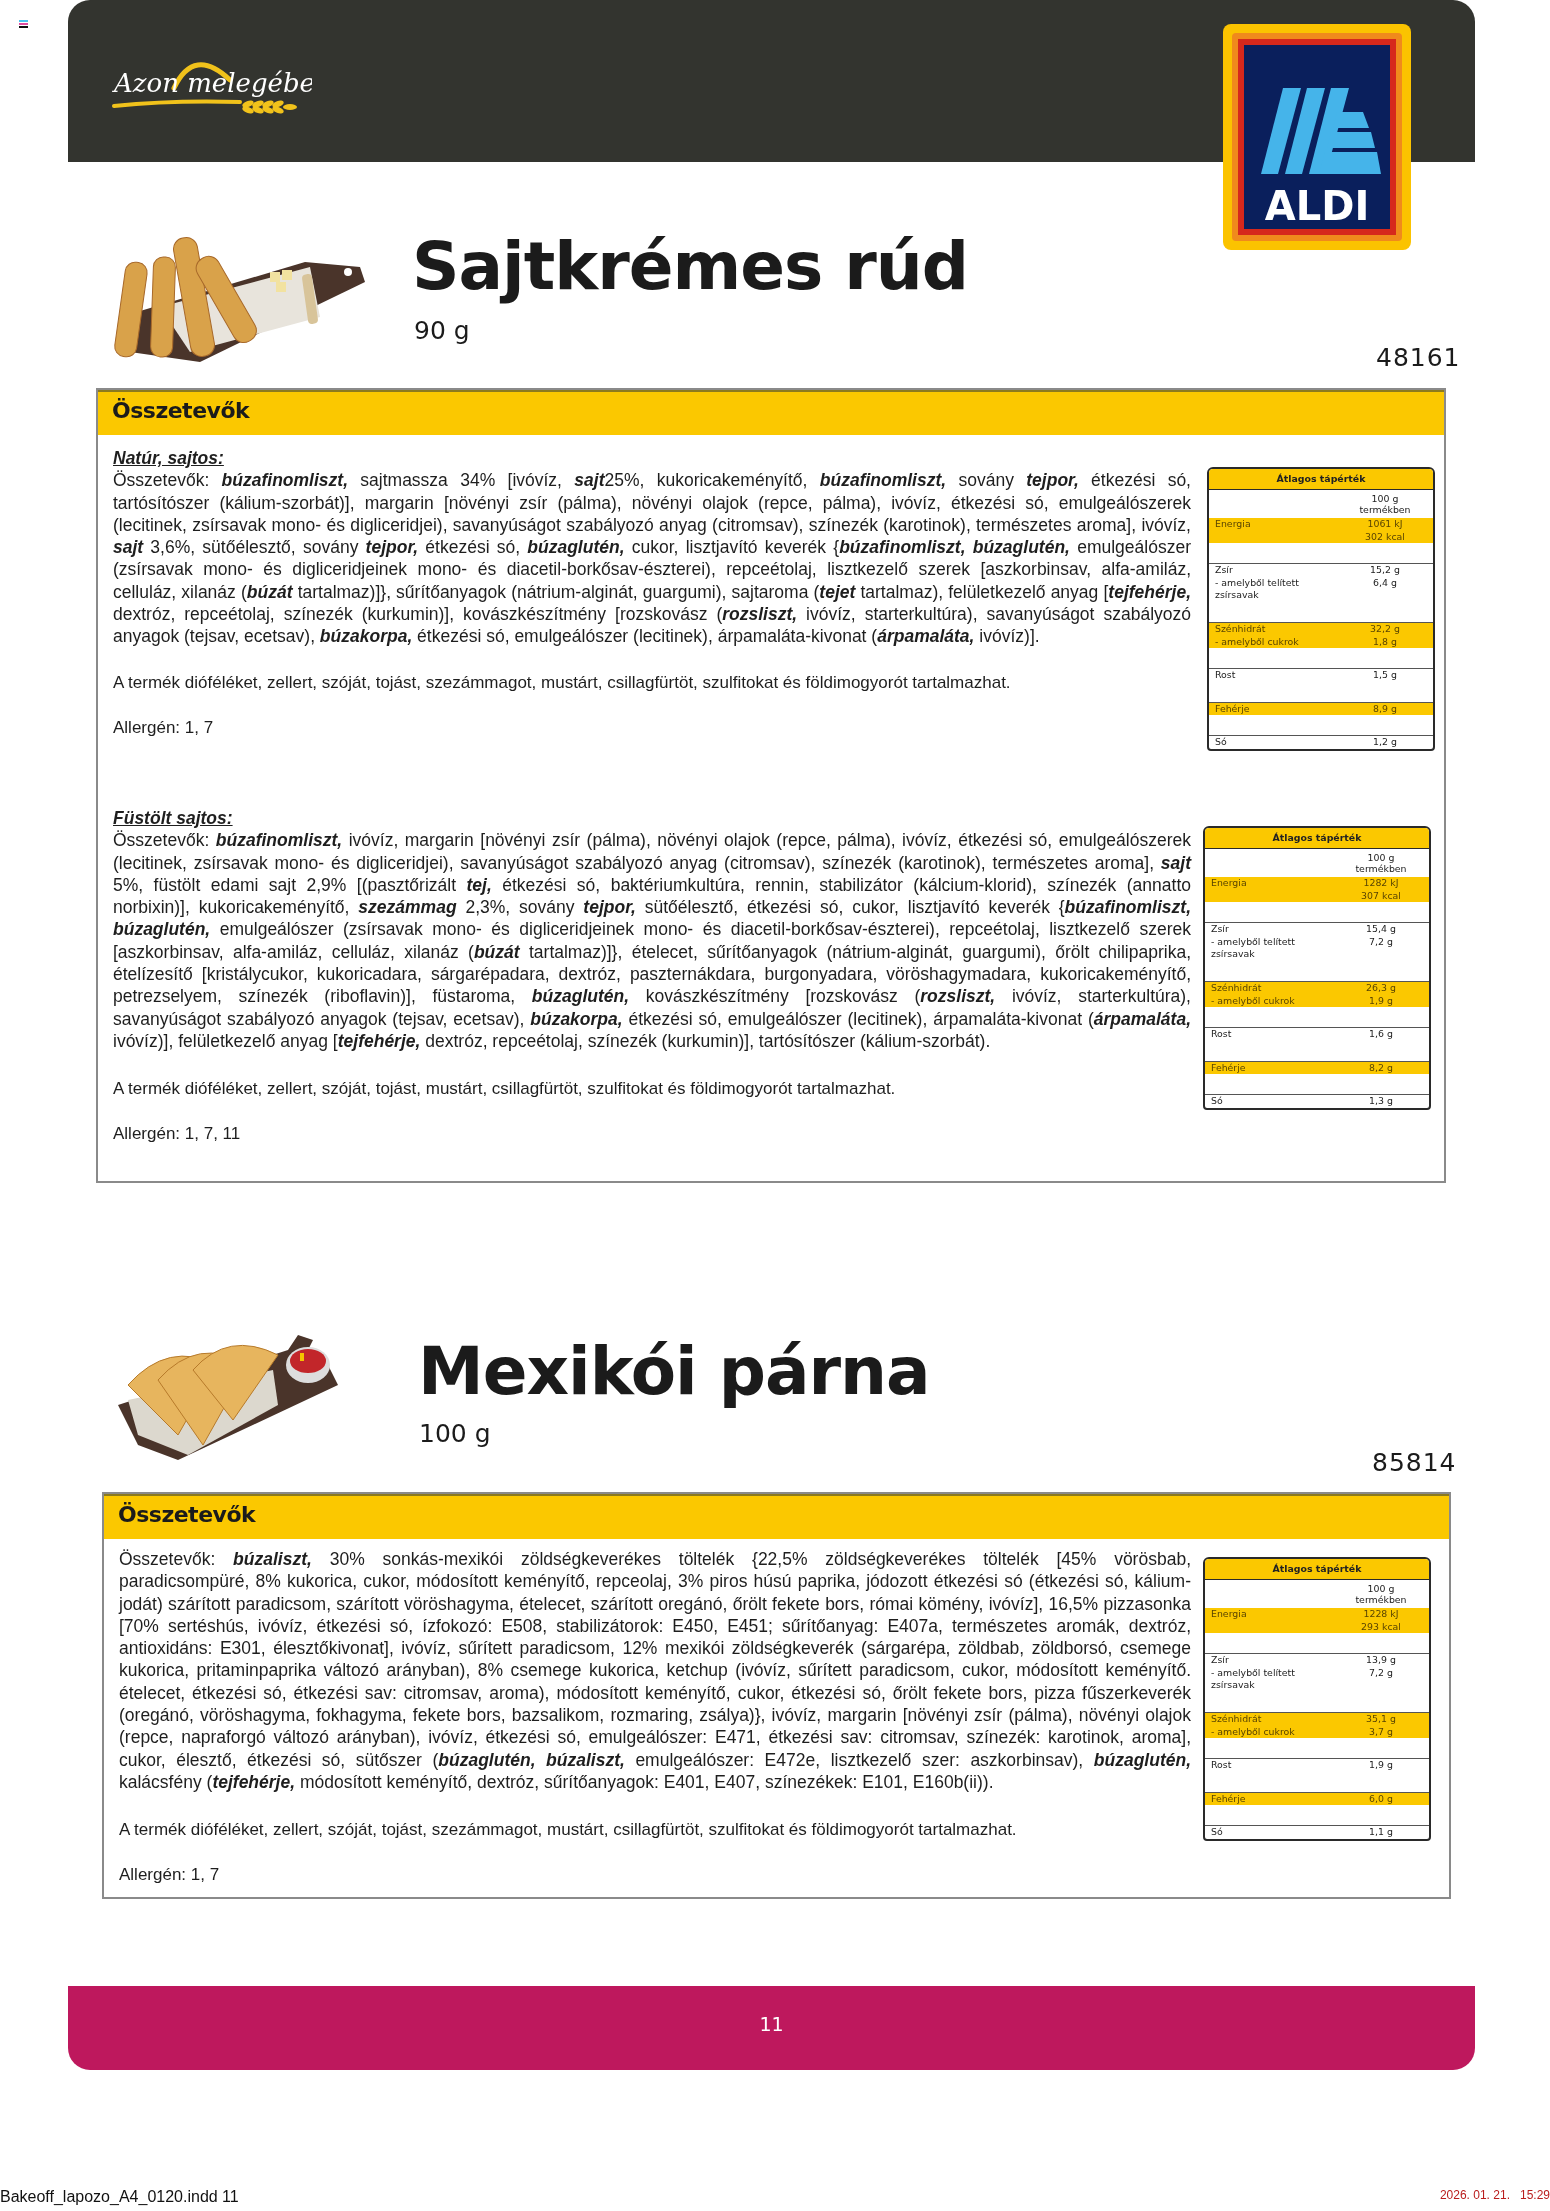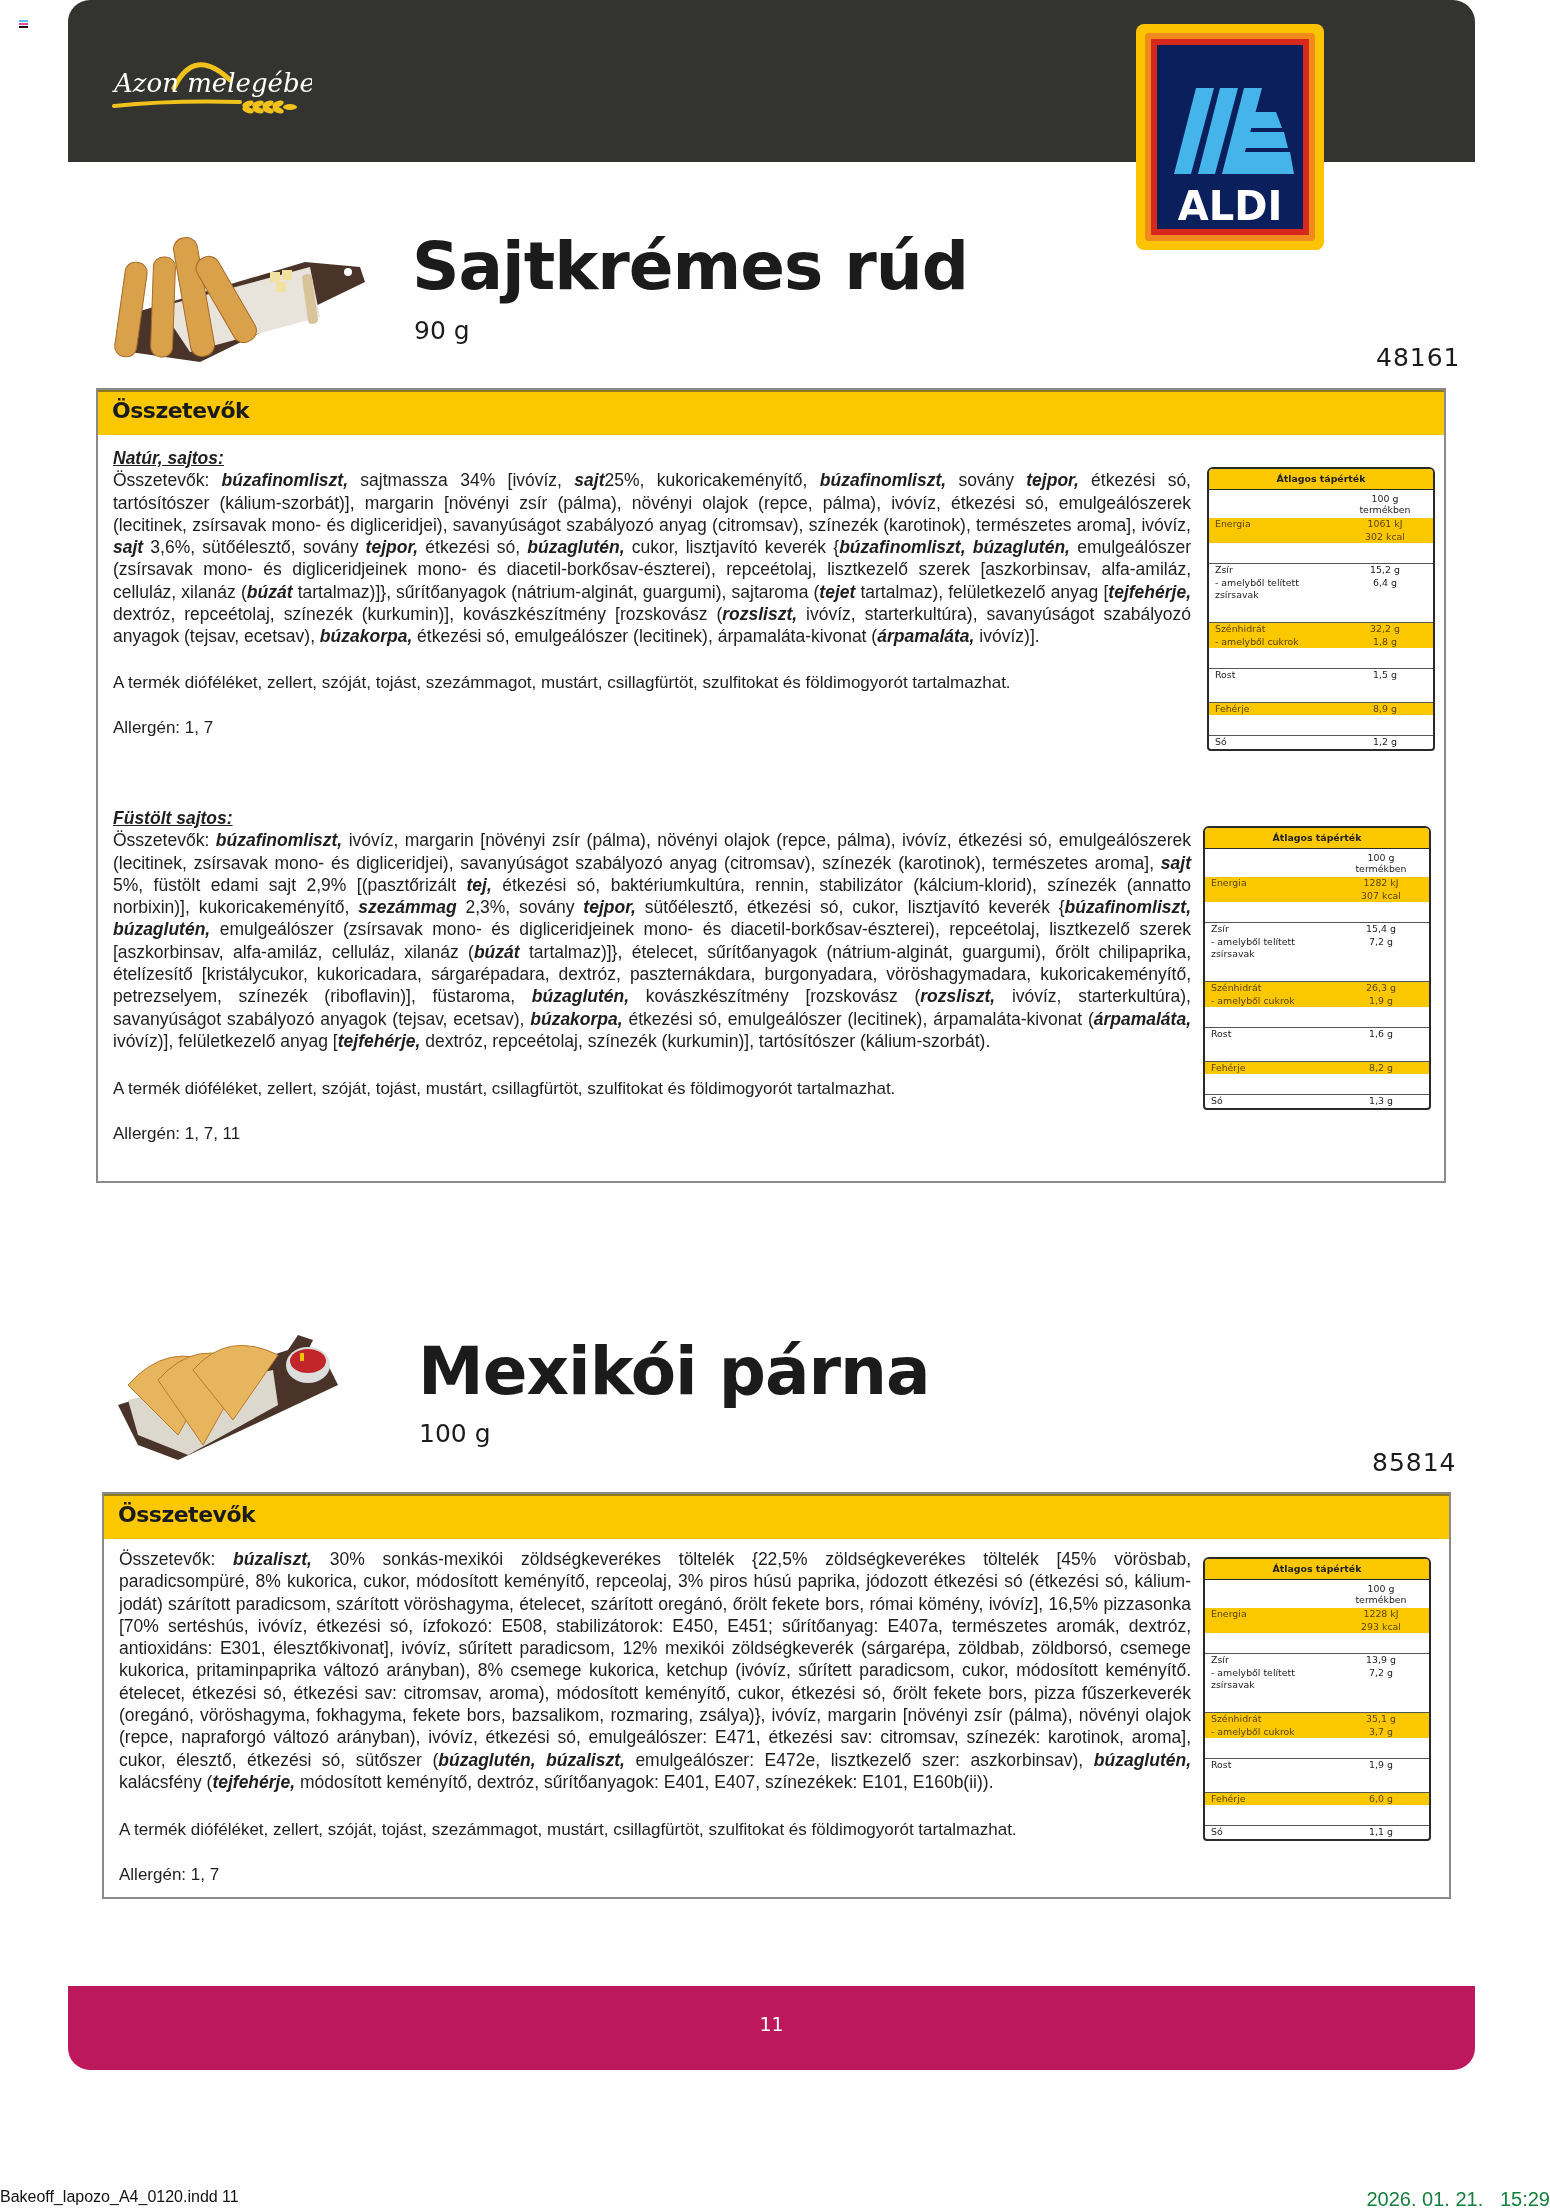--- a/index.html
+++ b/index.html
@@ -1,21 +1,21 @@
 <!DOCTYPE html>
 <html><head>
 <meta charset="utf-8">
 <style>
   html, body { margin:0; padding:0; background:#fff; }
   body { width:1550px; height:2211px; position:relative; overflow:hidden; font-family:"Liberation Sans", "DejaVu Sans", sans-serif; color:#1f1f1f; }
   .reg-mark { position:absolute; left:19px; top:20px; width:9px; height:8px; }
   .reg-mark i { display:block; height:2px; margin-bottom:1px; }
   .header-band { position:absolute; left:68px; top:0; width:1407px; height:162px; background:#33342f; border-radius:0 22px 0 0; border-top-left-radius:22px; }
   .logo-script { position:absolute; left:112px; top:48px; width:200px; height:70px; }
-  .aldi-logo { position:absolute; left:1136px; top:24px; width:172px; height:226px; }
+  .aldi-logo { position:absolute; left:1223px; top:24px; width:172px; height:226px; }
   .product-photo { position:absolute; }
   .product-title { position:absolute; font-family:"DejaVu Sans", sans-serif; font-weight:bold; font-size:66px; color:#1b1b1b; letter-spacing:-1px; white-space:nowrap; }
   .product-weight { position:absolute; font-family:"DejaVu Sans", sans-serif; font-size:25px; color:#1b1b1b; }
   .product-code { position:absolute; font-family:"DejaVu Sans", sans-serif; font-size:25px; color:#1b1b1b; letter-spacing:1px; }
   .section-box { position:absolute; border:2px solid #8a8a8a; background:#fff; box-sizing:border-box; }
   .section-head { position:absolute; left:0; right:0; top:0; height:43px; background:#fbc800; border-top:2px solid #8c7a1e; }
   .section-head span { position:absolute; left:14px; top:6px; font-family:"DejaVu Sans", sans-serif; font-weight:bold; font-size:22px; color:#1b1b1b; letter-spacing:-0.5px; }
   .ingr { position:absolute; font-size:17.5px; line-height:22.3px; color:#1e1e1e; text-align:justify; }
   .ingr b { font-style:italic; font-weight:bold; }
   .ingr .variant { font-style:italic; font-weight:bold; text-decoration:underline; display:block; }
@@ -23,21 +23,21 @@
   .nutri { position:absolute; width:224px; border:2px solid #2a2a2a; border-radius:6px 6px 4px 4px; font-family:"DejaVu Sans", sans-serif; font-size:9.4px; color:#222; background:#fff; overflow:hidden; }
   .nutri .nh { background:#fbc800; text-align:center; font-weight:bold; height:20px; line-height:20px; border-bottom:1px solid #2a2a2a; }
   .nutri .nrow { display:flex; justify-content:space-between; padding:0 4px 0 6px; }
   .nutri .nrow.y { background:#fbc800; color:#5a4500; }
   .nutri .nrow .l { flex:1; }
   .nutri .nrow .v { width:88px; text-align:center; }
   .nutri .nrow.bt { border-top:1px solid #555;margin-top:20px; }
   .footer-band { position:absolute; left:68px; top:1986px; width:1407px; height:84px; background:#be185d; border-radius:0 0 22px 22px; }
   .page-num { position:absolute; left:0; right:0; top:27px; text-align:center; color:#fff; font-family:"DejaVu Sans", sans-serif; font-size:19px; }
   .slug-left { position:absolute; left:0; top:2188px; font-size:16px; color:#111; }
-  .slug-right { position:absolute; right:0; top:2188px; font-size:20px; color:#15803d; white-space:pre; }
+  .slug-right { position:absolute; right:0; top:2188px; font-size:12px; color:#b91c1c; white-space:pre; }
 </style>
 </head>
 <body>
 
 <div class="reg-mark">
   <i style="background:#4cc3ef"></i>
     <i style="background:#e04ca0"></i>
     <i style="background:#111"></i>
 </div>
 

